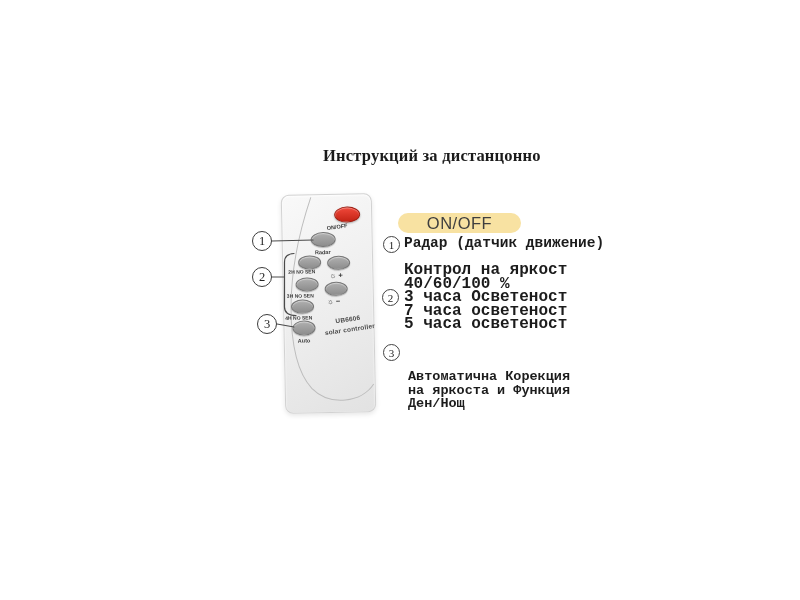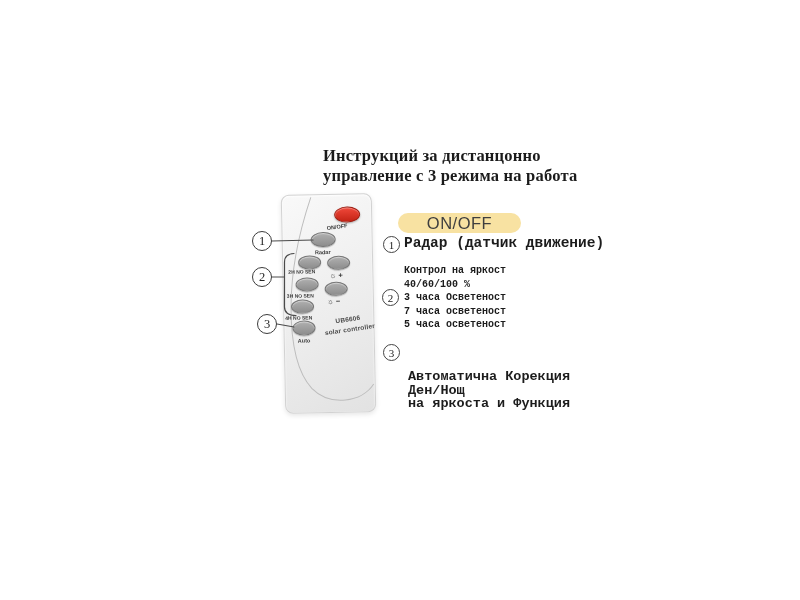--- a/index.html
+++ b/index.html
@@ -61,31 +61,30 @@
     position:absolute; width:17px; height:17px; border:1.1px solid #444;
     border-radius:50%; background:#fff; display:flex; align-items:center;
     justify-content:center; font-family:"Liberation Serif", serif;
     font-size:11px; color:#222;
   }
   .rtext {
     position:absolute; font-family:Liberation Mono, monospace; font-weight:700;
     color:#1c1c1c; white-space:nowrap;
   }
   .item1-text { left:404px; top:235px; font-size:14.5px; }
-  .item2-lines { left:404px; top:264px; font-size:10px; line-height:13.5px; }
+  .item2-lines { left:404px; top:264px; font-size:16px; line-height:13.5px; }
   .item3-lines { left:408px; top:350px; font-size:13.5px; line-height:13.6px;margin-top:20px; }
 </style>
 </head>
 <body>
 
 <div class="stage">
 
   <div class="title">
     <div>Инструкций за дистанцонно</div>
-    <div>управление с 3 режима на работа</div>
   </div>
 
   <div class="remote">
     <svg class="panel-curve" width="91" height="219" viewBox="0 0 91 219">
       <path d="M29,2 C16,38 8,74 7,110 C6,148 11,176 26,193 C44,212 76,208 88,190" fill="none" stroke="#bdbdbd" stroke-width="1"></path>
     </svg>
 
     <div class="btn red" style="left:52px; top:12px; width:26px; height:16px;"></div>
     <div class="blabel" style="left:44px; top:30px; font-size:5.5px; transform:rotate(-6deg);">ON/OFF</div>
 
@@ -136,17 +135,17 @@
     <div>Контрол на яркост</div>
     <div>40/60/100 %</div>
     <div>3 часа Осветеност</div>
     <div>7 часа осветеност</div>
     <div>5 часа осветеност</div>
   </div>
 
   <div class="ncirc" style="left:383px; top:344px;">3</div>
   <div class="rtext item3-lines">
     <div>Автоматична Корекция</div>
+    <div>на яркоста и Функция</div>
     <div>Ден/Нощ</div>
-    <div>на яркоста и Функция</div>
   </div>
 
 </div>
 
 </body></html>

